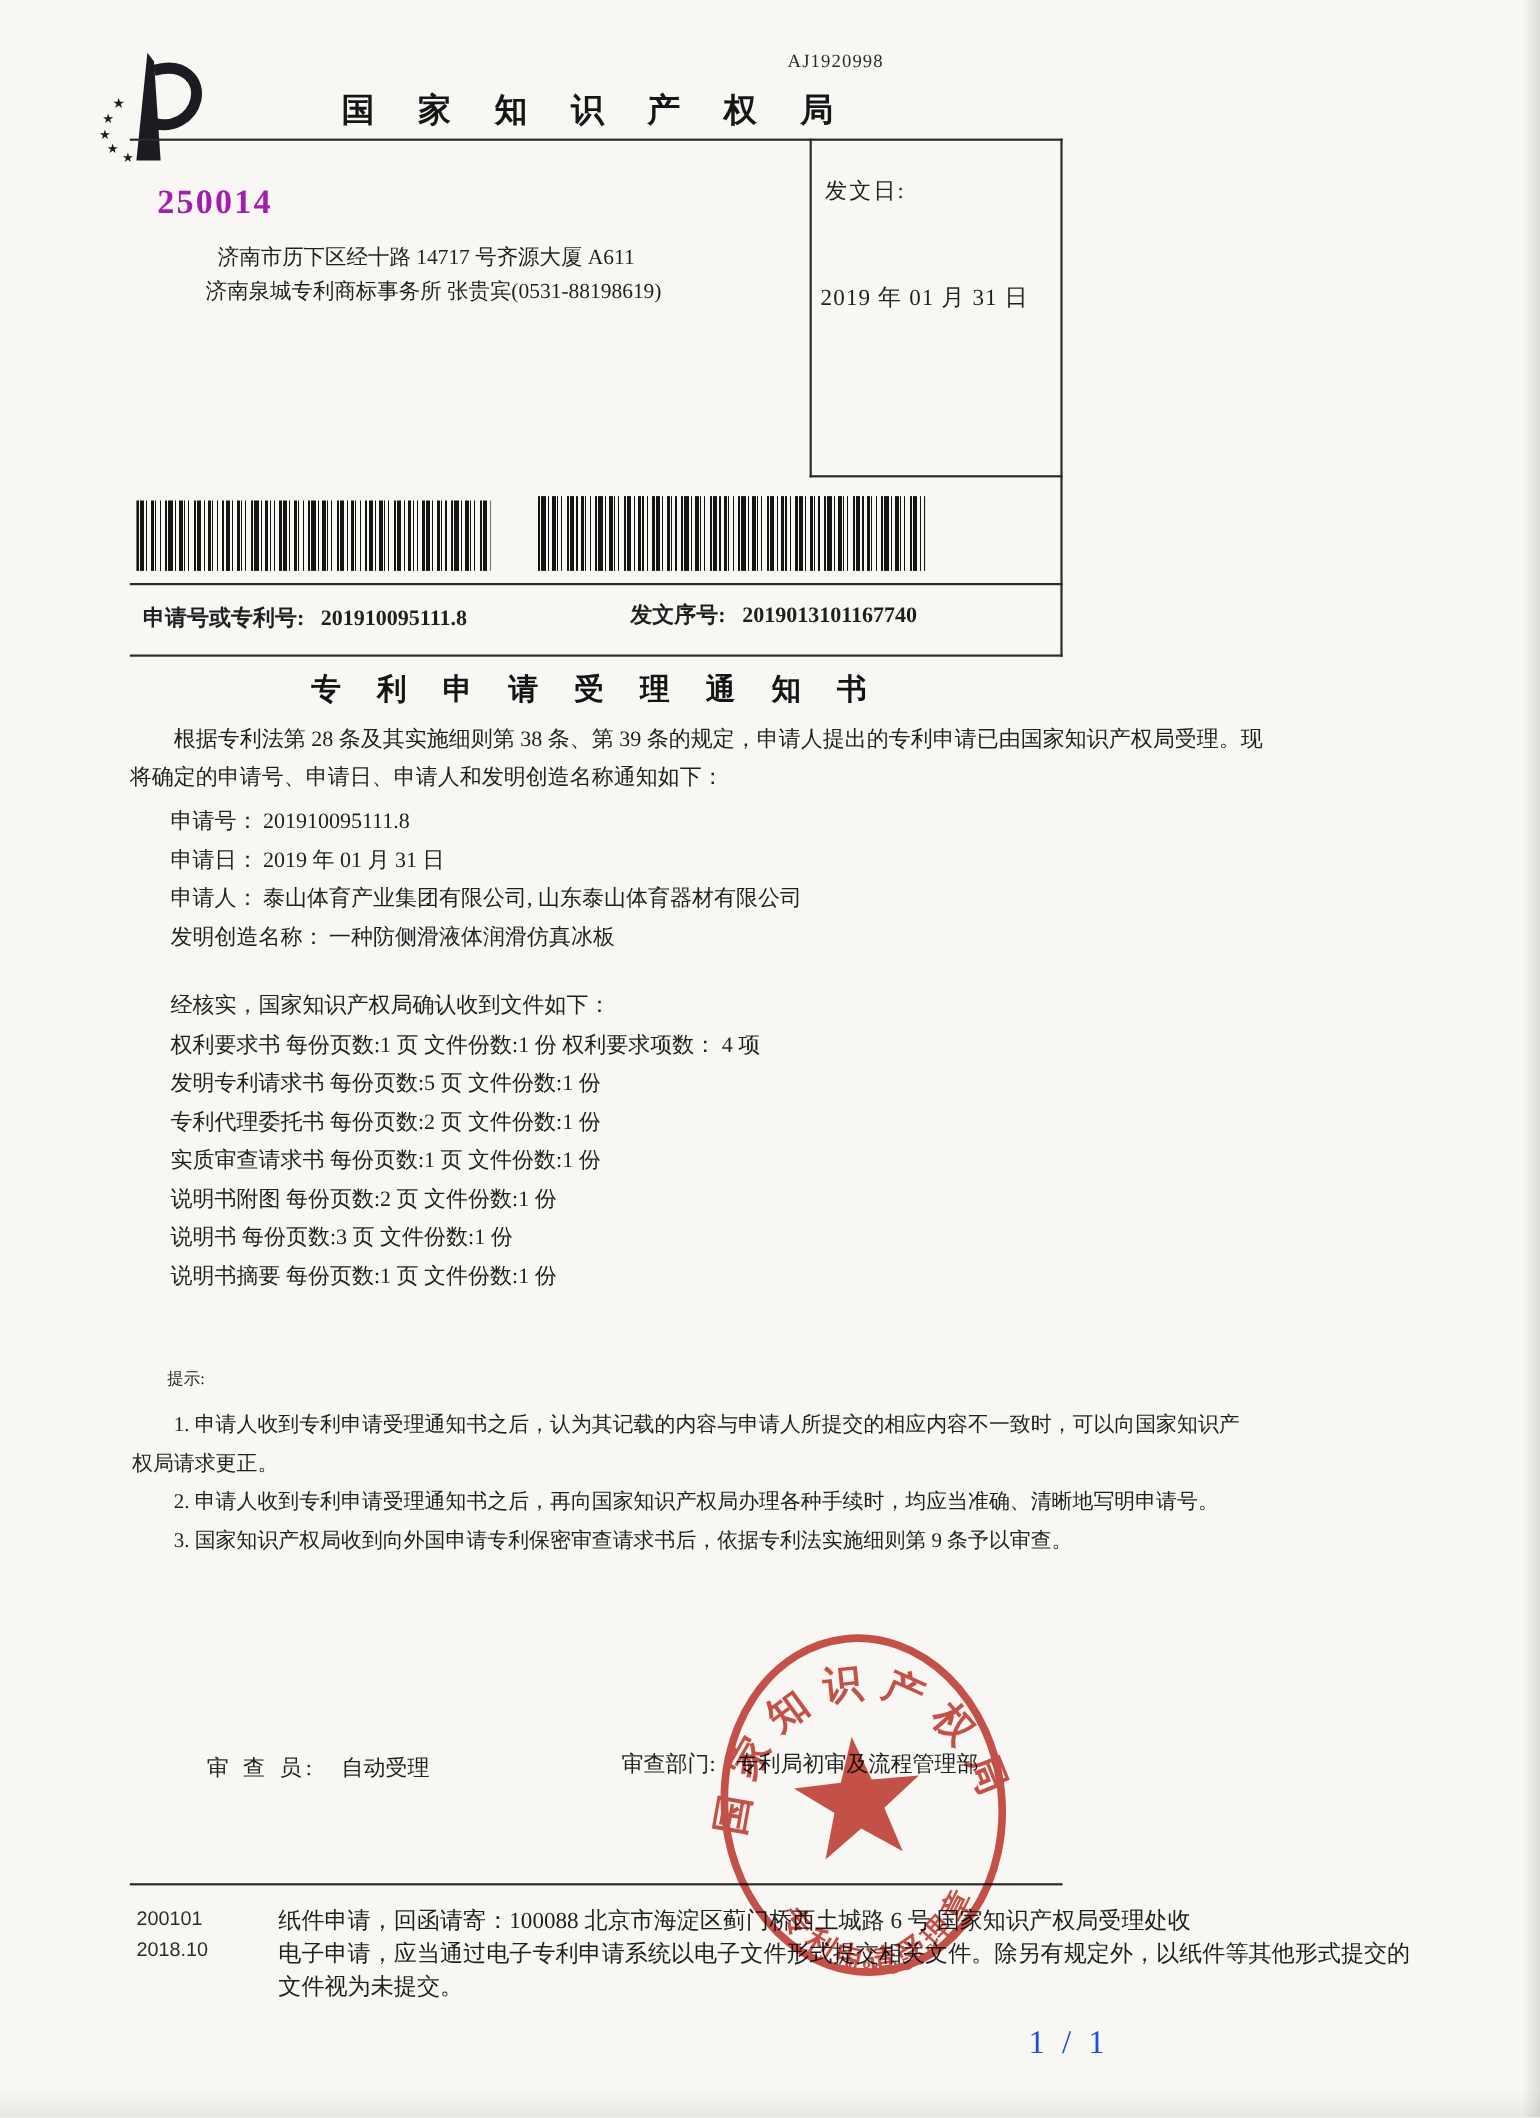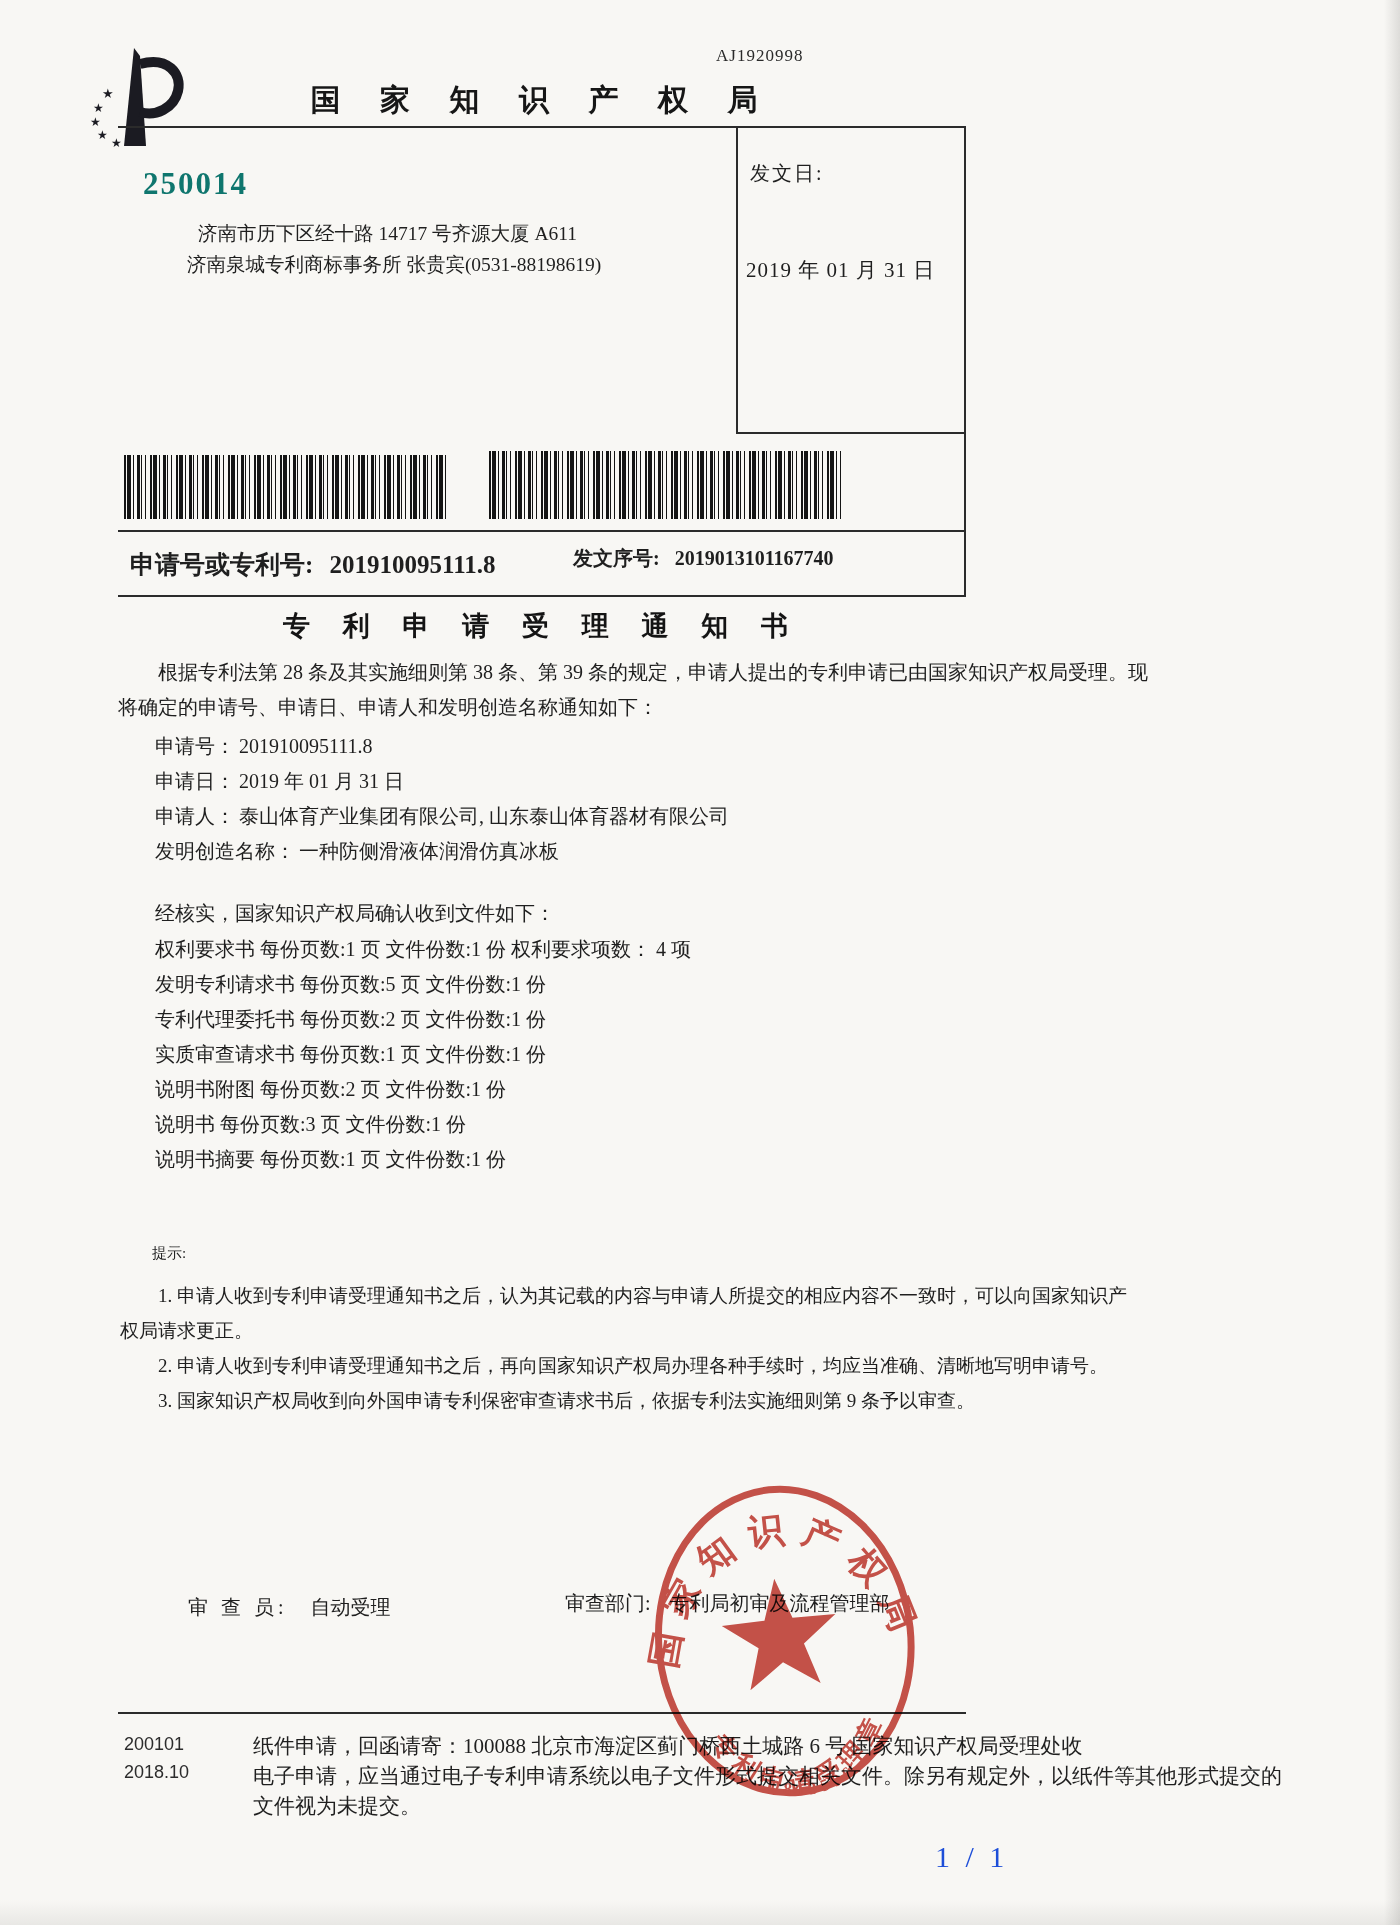--- a/index.html
+++ b/index.html
@@ -11,35 +11,35 @@
     overflow:hidden;
   }
   .abs { position:absolute; }
   .hline { position:absolute; background:#2b2b2b; height:2px; }
   .vline { position:absolute; background:#2b2b2b; width:2px; }
 
   .office-title { left:118px; top:80px; width:848px; text-align:center;
     font-size:30px; font-weight:bold; letter-spacing:16px; color:#161616; }
   .aj-code { left:716px; top:46px; font-size:17px; letter-spacing:1px; color:#2a2a2a; }
 
-  .postal { left:143px; top:166px; font-size:31px; font-weight:bold; letter-spacing:2px; color:#0f766e; }
+  .postal { left:143px; top:166px; font-size:31px; font-weight:bold; letter-spacing:2px; color:#a21caf; }
   .addr1 { left:198px; top:220px; font-size:19.5px; }
   .addr2 { left:187px; top:251px; font-size:19.5px; }
   .dispatch-label { left:750px; top:160px; font-size:20px; letter-spacing:2px; }
   .dispatch-date { left:746px; top:256px; font-size:21px; letter-spacing:1px; }
 
   .barcode { position:absolute; background:
     repeating-linear-gradient(90deg,#141414 0 2px,transparent 2px 3px,#141414 3px 7px,
       transparent 7px 9px,#141414 9px 10px,transparent 10px 13px,#141414 13px 16px,
       transparent 16px 17px,#141414 17px 18px,transparent 18px 21px,#141414 21px 22px,
       transparent 22px 26px); }
   .bc1 { left:124px; top:455px; width:322px; height:64px; }
   .bc2 { left:489px; top:451px; width:352px; height:68px; }
 
-  .meta-app { left:130px; top:548px; font-size:25px; font-weight:bold; }
+  .meta-app { left:130px; top:548px; font-size:20px; font-weight:bold; }
   .meta-serial { left:573px; top:545px; font-size:20px; font-weight:bold; }
   .meta-app .val, .meta-serial .val { margin-left:10px; }
 
   .notice-title { left:118px; top:608px; width:848px; text-align:center;
     font-size:27px; font-weight:bold; letter-spacing:13px; color:#141414; }
 
   .intro { left:118px; top:655px; width:1035px; font-size:20px; line-height:35px; text-indent:2em; }
   .field { position:absolute; left:155px; font-size:20px; white-space:nowrap; }
   .field .val { margin-left:4px; }
   .received { left:155px; top:900px; font-size:20px; }

